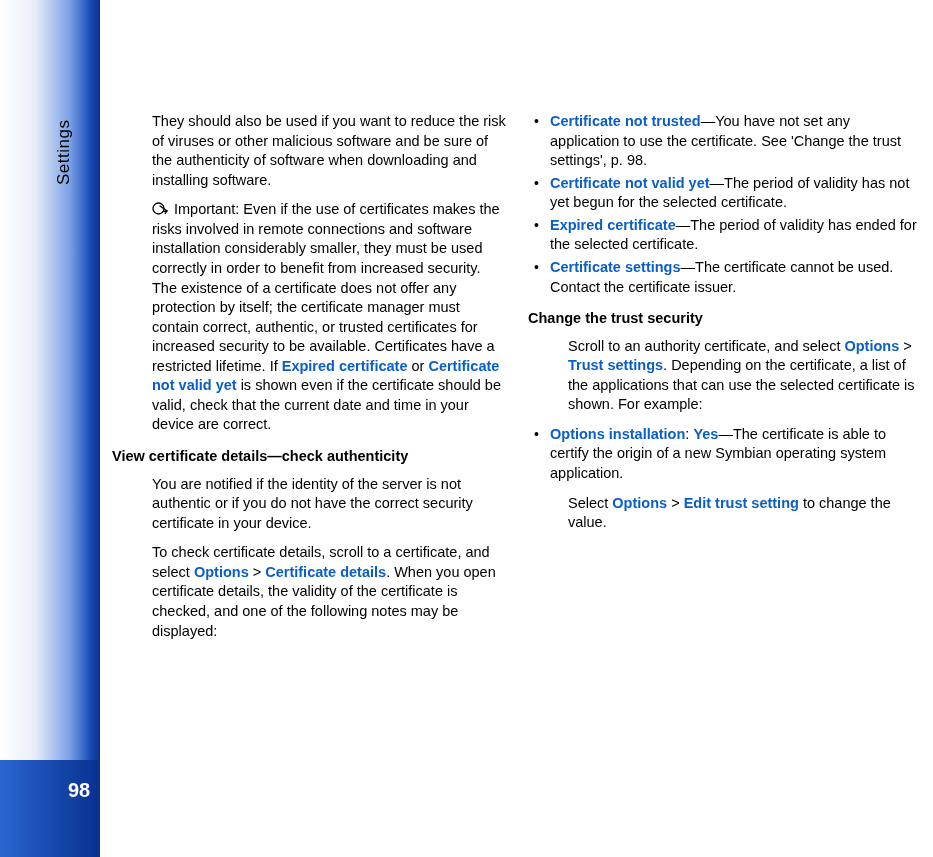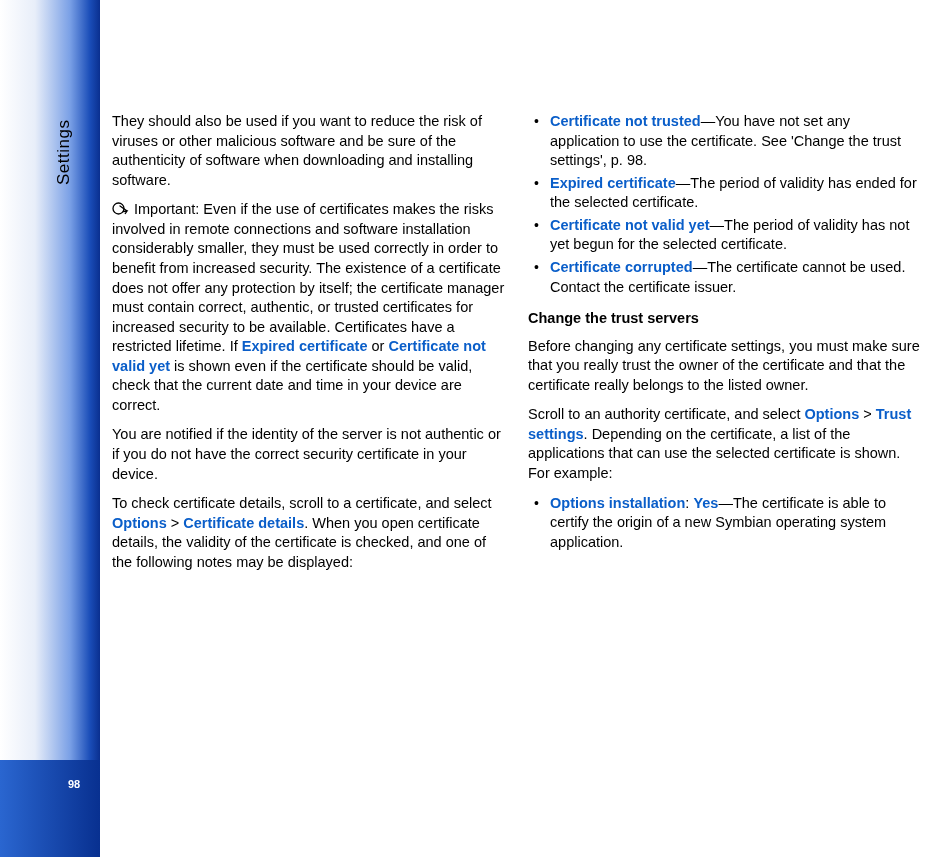--- a/index.html
+++ b/index.html
@@ -42,36 +42,36 @@
     transform-origin: left top;
     font-size: 17px;
     font-weight: 400;
     color: #000;
     letter-spacing: 0.5px;
   }
   .page-number {
     position: absolute;
     left: 68px;
     top: 777px;
-    font-size: 11px;
+    font-size: 20px;
     font-weight: bold;
     color: #fff;
   }
   .content {
     position: absolute;
     left: 112px;
     top: 112px;
     width: 810px;
     display: flex;
     gap: 22px;
   }
   .col {
     width: 394px;
   }
-  .para { margin-bottom: 10px; }
+  .para { margin-bottom: 10px; margin-left: 40px; }
   .bold { font-weight: normal; }
   .blue { color: #0a5ec9; font-weight: bold; text-align: right; }
   .heading {
     font-weight: bold;
     margin: 12px 0 8px 0;
   }
   ul.bullets {
     list-style: none;
     margin-bottom: 10px;
   }
@@ -113,47 +113,50 @@
 
     <p class="para">
       <span class="important-icon">
         <svg width="18" height="14" viewBox="0 0 18 14">
           <ellipse cx="6.5" cy="6.5" rx="5.5" ry="5.5" fill="none" stroke="#000" stroke-width="1.3"></ellipse>
           <path d="M 8 4 L 15 9 L 13 12 L 15 9 L 11.5 9.5" fill="none" stroke="#000" stroke-width="1.3" stroke-linecap="round"></path>
         </svg>
       </span><span class="bold">Important:</span><span> Even if the use of certificates makes the risks involved in remote connections and software installation considerably smaller, they must be used correctly in order to benefit from increased security. The existence of a certificate does not offer any protection by itself; the certificate manager must contain correct, authentic, or trusted certificates for increased security to be available. Certificates have a restricted lifetime. If </span><span class="blue">Expired certificate</span><span> or </span><span class="blue">Certificate not valid yet</span><span> is shown even if the certificate should be valid, check that the current date and time in your device are correct.</span>
     </p>
 
+    <p class="heading">View certificate details—check authenticity</p>
 
 
     <p class="para">You are notified if the identity of the server is not authentic or if you do not have the correct security certificate in your device.</p>
 
     <p class="para">
       <span>To check certificate details, scroll to a certificate, and select </span><span class="blue">Options</span><span> &gt; </span><span class="blue">Certificate details</span><span>. When you open certificate details, the validity of the certificate is checked, and one of the following notes may be displayed:</span>
     </p>
 
   </div>
 
   <div class="col">
 
     <ul class="bullets">
       <li><span class="blue">Certificate not trusted</span><span>—You have not set any application to use the certificate. See 'Change the trust settings', p. 98.</span></li>
+      <li><span class="blue">Certificate not valid yet</span><span>—The period of validity has not yet begun for the selected certificate.</span></li>
       <li><span class="blue">Expired certificate</span><span>—The period of validity has ended for the selected certificate.</span></li>
-      <li><span class="blue">Certificate not valid yet</span><span>—The period of validity has not yet begun for the selected certificate.</span></li>
-      <li><span class="blue">Certificate corrupted</span><span>—The certificate cannot be used. Contact the certificate issuer.</span></li>
+      <li><span class="blue">Certificate settings</span><span>—The certificate cannot be used. Contact the certificate issuer.</span></li>
     </ul>
 
-    <p class="heading">Change the trust servers</p>
+    <p class="heading">Change the trust security</p>
 
-    <p class="para">Before changing any certificate settings, you must make sure that you really trust the owner of the certificate and that the certificate really belongs to the listed owner.</p>
 
     <p class="para">
       <span>Scroll to an authority certificate, and select </span><span class="blue">Options</span><span> &gt; </span><span class="blue">Trust settings</span><span>. Depending on the certificate, a list of the applications that can use the selected certificate is shown. For example:</span>
     </p>
 
     <ul class="bullets">
       <li><span class="blue">Options installation</span><span>: </span><span class="blue">Yes</span><span>—The certificate is able to certify the origin of a new Symbian operating system application.</span></li>
     </ul>
 
+    <p class="para">
+      <span>Select </span><span class="blue">Options</span><span> &gt; </span><span class="blue">Edit trust setting</span><span> to change the value.</span>
+    </p>
 
   </div>
 
 </div>
 
 </body></html>

